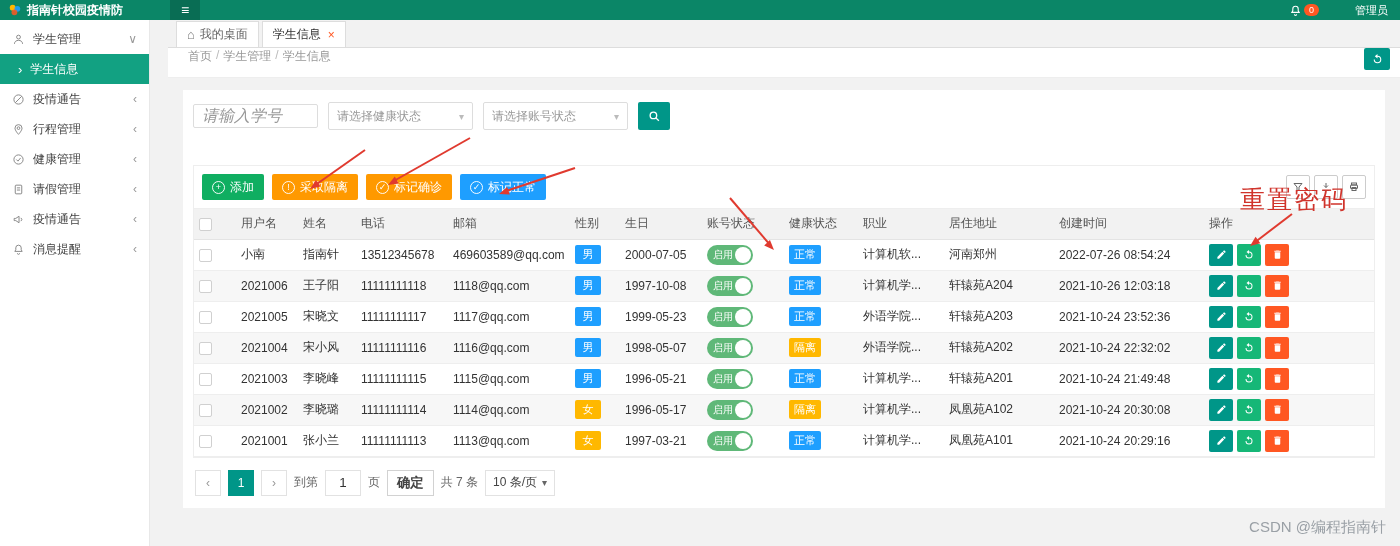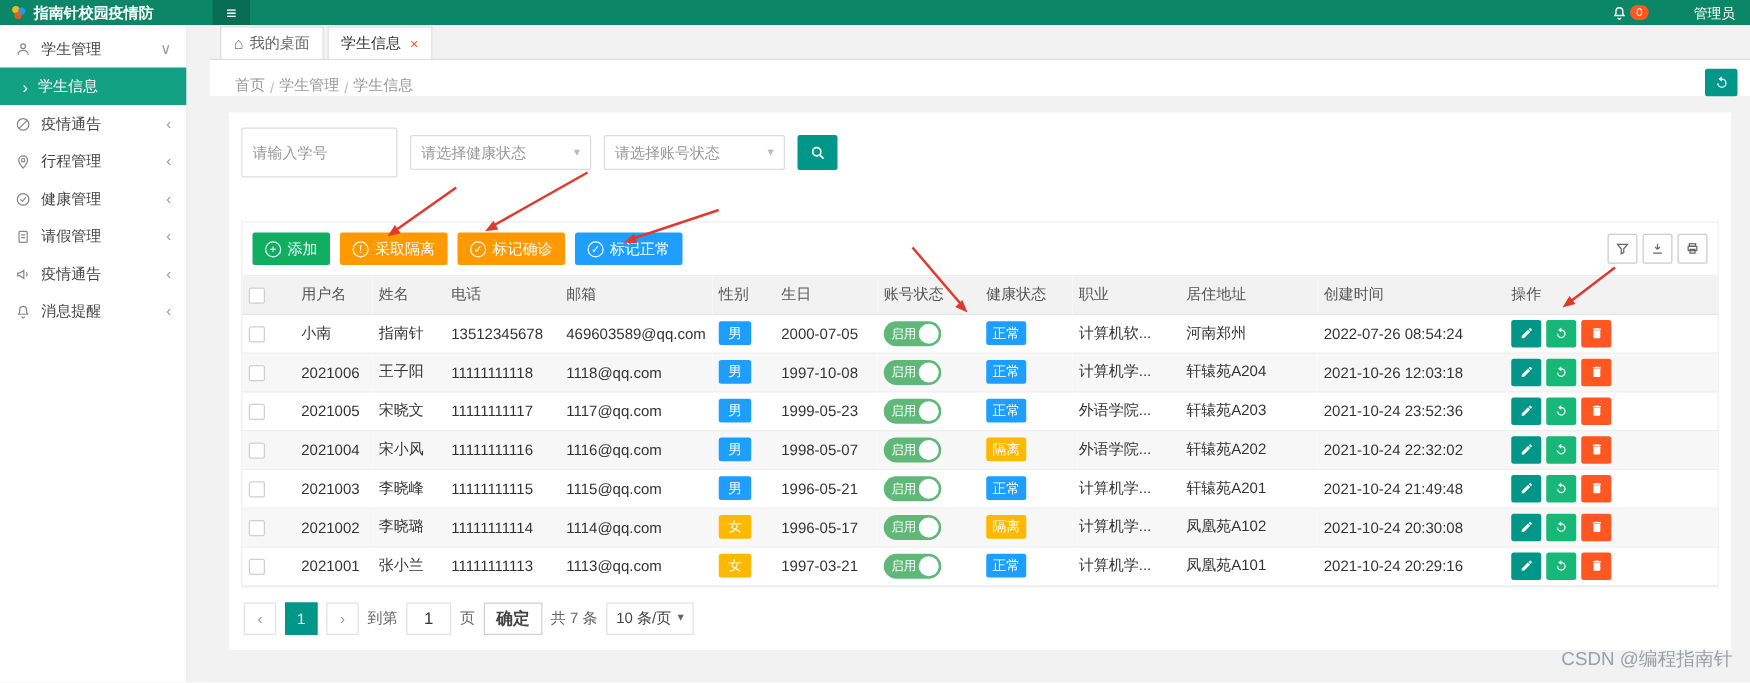--- a/index.html
+++ b/index.html
@@ -29,31 +29,31 @@
   .main { flex:1; display:flex; flex-direction:column; background:#f2f2f2; }
 
   
   .tabbar { height:28px; display:flex; align-items:flex-end; padding-left:8px; gap:3px; background:#f2f2f2; border-bottom:1px solid #ddd; }
   .tab { height:26px; background:#fff; border:1px solid #ddd; border-bottom:none; display:flex; align-items:center; gap:5px; padding:0 10px; color:#666; cursor:pointer; }
   .tab.active { color:#333; }
   .tab-home { font-size:13px; color:#777; }
   .tab-close { color:#ff5722; font-size:12px; margin-left:2px; }
 
   
-  .crumb-bar { height:30px; background:#fff; display:flex; align-items:flex-end; padding:0 10px 0 16px; color:#999; border-bottom:1px solid #eee; }
+  .crumb-bar { height:30px; background:#fff; display:flex; align-items:flex-start; padding:0 10px 0 16px; color:#999; border-bottom:1px solid #eee; }
   .crumb { color:#999; margin:0 4px; cursor:pointer; }
   .crumb-sep { color:#bbb; }
   .crumb-refresh { margin-left:auto; width:26px; height:22px; background:#009688; color:#fff; border:none; border-radius:2px; display:flex; align-items:center; justify-content:center; cursor:pointer; }
 
   
   .content { flex:1; padding:12px 15px; position:relative; }
   .card { background:#fff; padding:12px 10px; }
 
   .search-row { display:flex; gap:10px; align-items:center; }
-  .inp { height:40px; border:1px solid #ddd; border-radius:2px; padding:0 8px; font-size:12px; color:#333; background:#fff; }
+  .inp { height:24px; border:1px solid #ddd; border-radius:2px; padding:0 8px; font-size:16px; color:#333; background:#fff;font-style:italic; }
   .inp::placeholder { color:#999; }
   .inp-id { width:125px; } .inp-name { width:120px; }
   .sel { width:145px; height:28px; border:1px solid #ddd; border-radius:2px; background:#fff; display:flex; align-items:center; padding:0 8px; color:#999; cursor:pointer; }
   .sel .caret { margin-left:auto; color:#bbb; font-size:10px; }
   .search-btn { width:32px; height:28px; background:#009688; border:none; border-radius:2px; display:flex; align-items:center; justify-content:center; cursor:pointer; }
 
   .table-block { margin-top:35px; border:1px solid #eee; }
   .toolbar { display:flex; gap:8px; align-items:center; padding:8px; border-bottom:1px solid #eee; }
   .btn { height:26px; border:none; border-radius:2px; color:#fff; display:inline-flex; align-items:center; gap:5px; padding:0 10px; font-size:12px; cursor:pointer; }
   .ico-circle { width:13px; height:13px; border:1px solid rgba(255,255,255,.95); border-radius:50%; display:inline-flex; align-items:center; justify-content:center; font-size:9px; line-height:1; }
@@ -551,15 +551,16 @@
     <polygon class="anno-head" points="0,0 -10,-4 -10,4" transform="translate(310,189) rotate(145.4)" fill="#e03a2f"></polygon>
     <line class="anno-line" x1="470" y1="138" x2="392" y2="182" stroke-width="2" stroke="#e03a2f"></line>
     <polygon class="anno-head" points="0,0 -10,-4 -10,4" transform="translate(388,185) rotate(150.7)" fill="#e03a2f"></polygon>
     <line class="anno-line" x1="575" y1="168" x2="503" y2="192" stroke-width="2" stroke="#e03a2f"></line>
     <polygon class="anno-head" points="0,0 -10,-4 -10,4" transform="translate(499,194) rotate(161.3)" fill="#e03a2f"></polygon>
     <line class="anno-line" x1="730" y1="198" x2="771" y2="246" stroke-width="2" stroke="#e03a2f"></line>
     <polygon class="anno-head" points="0,0 -10,-4 -10,4" transform="translate(774,250) rotate(46.1)" fill="#e03a2f"></polygon>
     <line class="anno-line" x1="1292" y1="214" x2="1254" y2="243" stroke-width="2" stroke="#e03a2f"></line>
     <polygon class="anno-head" points="0,0 -10,-4 -10,4" transform="translate(1250,246) rotate(143)" fill="#e03a2f"></polygon>
   </svg>
+  <div class="anno-text">重置密码</div>
 
   <div class="watermark">CSDN @编程指南针</div>
 </div>
 
 </body></html>

